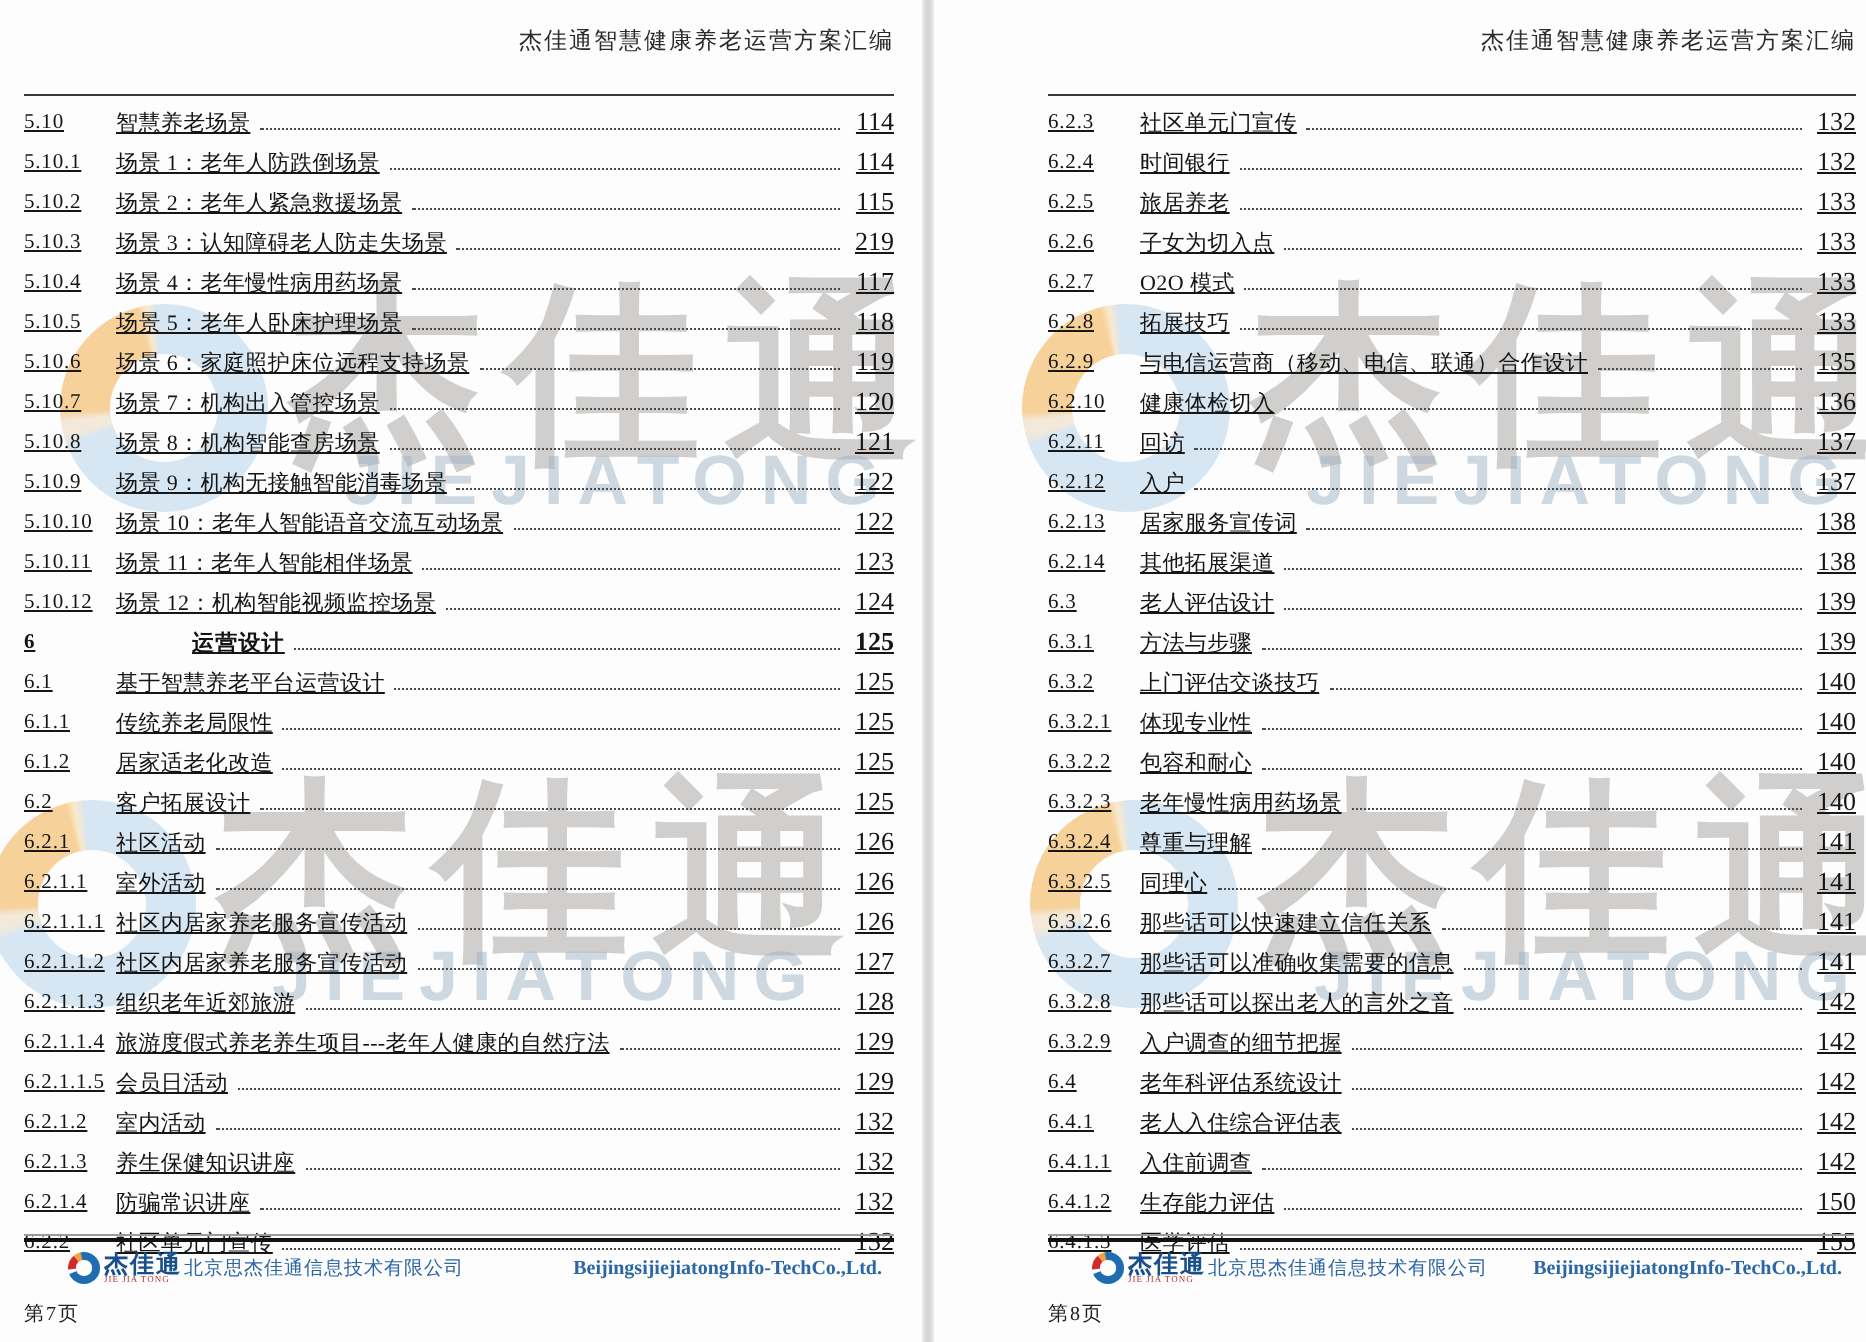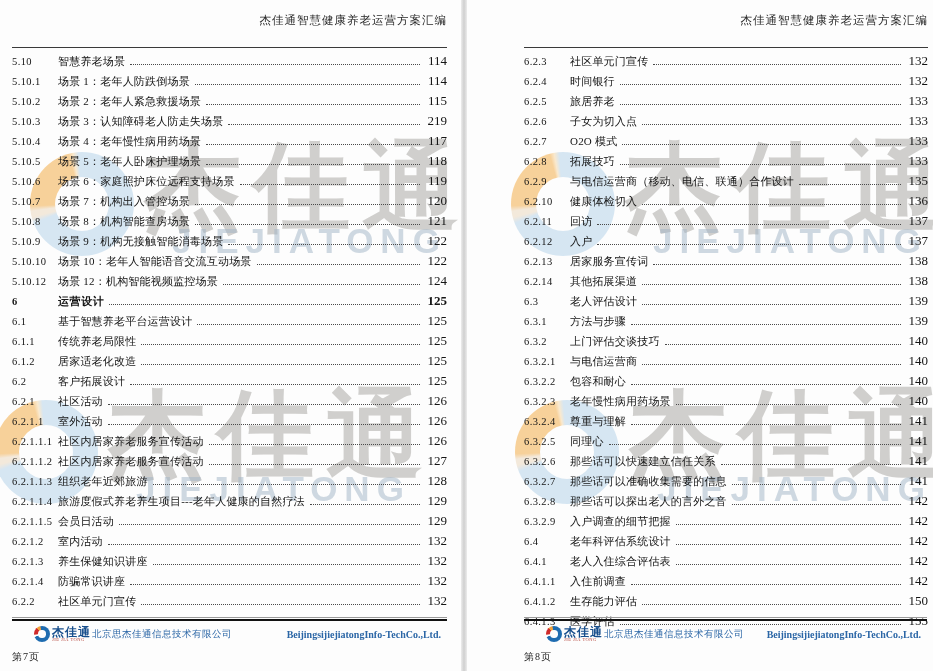--- a/index.html
+++ b/index.html
@@ -12,28 +12,28 @@
   .page-right { width:466px; }
   .divider { width:6px; background:linear-gradient(to right,#ececec,#cfcfcf,#ececec); }
 
   .inner { position:relative; z-index:2; height:100%; }
   .page-left  .inner { padding:13px 14px 0 12px; }
   .page-right .inner { padding:13px 5px 0 57px; }
 
   .hdr { text-align:right; font-size:11.5px; letter-spacing:1px; color:#2a2a2a;
          padding-bottom:19px; border-bottom:1.5px solid #3a3a3a; }
 
-  .toc { padding-top:3px; }
+  .toc { padding-top:3px;text-decoration:underline; }
   .toc-row { display:flex; height:20px; align-items:center; font-size:11px; color:#141414; white-space:nowrap; }
   .toc-row .num { min-width:46px; font-size:10.5px; letter-spacing:.4px; }
   .toc-row .title { padding-right:2px; letter-spacing:.2px; }
   .toc-row .dots { flex:1; border-bottom:1.6px dotted #4a4a4a; align-self:flex-end; margin:0 3px 6px 3px; min-width:8px; }
   .toc-row .pg { min-width:24px; text-align:right; font-size:13px; }
   .toc-row.bold { font-weight:bold; }
-  .toc-row.bold .title { letter-spacing:.6px; }
+  .toc-row.bold .title { letter-spacing:.6px;margin-left:38px; }
 
   
   .wm { position:absolute; display:flex; align-items:flex-start; z-index:1; pointer-events:none; }
   .wm-logo { position:relative; width:104px; height:104px; border-radius:50%; flex:none; opacity:.55; margin-top:14px;
     background:conic-gradient(from 0deg,#b7d4ea 0deg 248deg,#ecd9c0 255deg 262deg,#f3ae4b 268deg 345deg,#f8d9a8 350deg,#b7d4ea 356deg); }
   .wm-logo::after { content:""; position:absolute; inset:24%; border-radius:50%; background:#fdfdfd; }
   .wm-textcol { margin-left:10px; }
   .wm-cn { font-family:"DejaVu Sans","Liberation Sans",sans-serif; font-weight:bold;
            font-size:97px; line-height:1.02; letter-spacing:12px; color:rgba(172,169,166,.55); white-space:nowrap; }
   .wm-en { font-family:Liberation Sans, sans-serif; font-weight:bold;
@@ -150,20 +150,26 @@
             <span class="pg">122</span>
           </div>
 
           <div class="toc-row">
             <span class="num">5.10.10</span>
             <span class="title">场景 10：老年人智能语音交流互动场景</span>
             <span class="dots"></span>
             <span class="pg">122</span>
           </div>
 
+          <div class="toc-row">
+            <span class="num">5.10.11</span>
+            <span class="title">场景 11：老年人智能相伴场景</span>
+            <span class="dots"></span>
+            <span class="pg">123</span>
+          </div>
 
           <div class="toc-row">
             <span class="num">5.10.12</span>
             <span class="title">场景 12：机构智能视频监控场景</span>
             <span class="dots"></span>
             <span class="pg">124</span>
           </div>
 
           <div class="toc-row bold">
             <span class="num">6</span>
@@ -416,21 +422,21 @@
 
           <div class="toc-row">
             <span class="num">6.3.2</span>
             <span class="title">上门评估交谈技巧</span>
             <span class="dots"></span>
             <span class="pg">140</span>
           </div>
 
           <div class="toc-row">
             <span class="num">6.3.2.1</span>
-            <span class="title">与电信运营商</span>
+            <span class="title">体现专业性</span>
             <span class="dots"></span>
             <span class="pg">140</span>
           </div>
 
           <div class="toc-row">
             <span class="num">6.3.2.2</span>
             <span class="title">包容和耐心</span>
             <span class="dots"></span>
             <span class="pg">140</span>
           </div>

